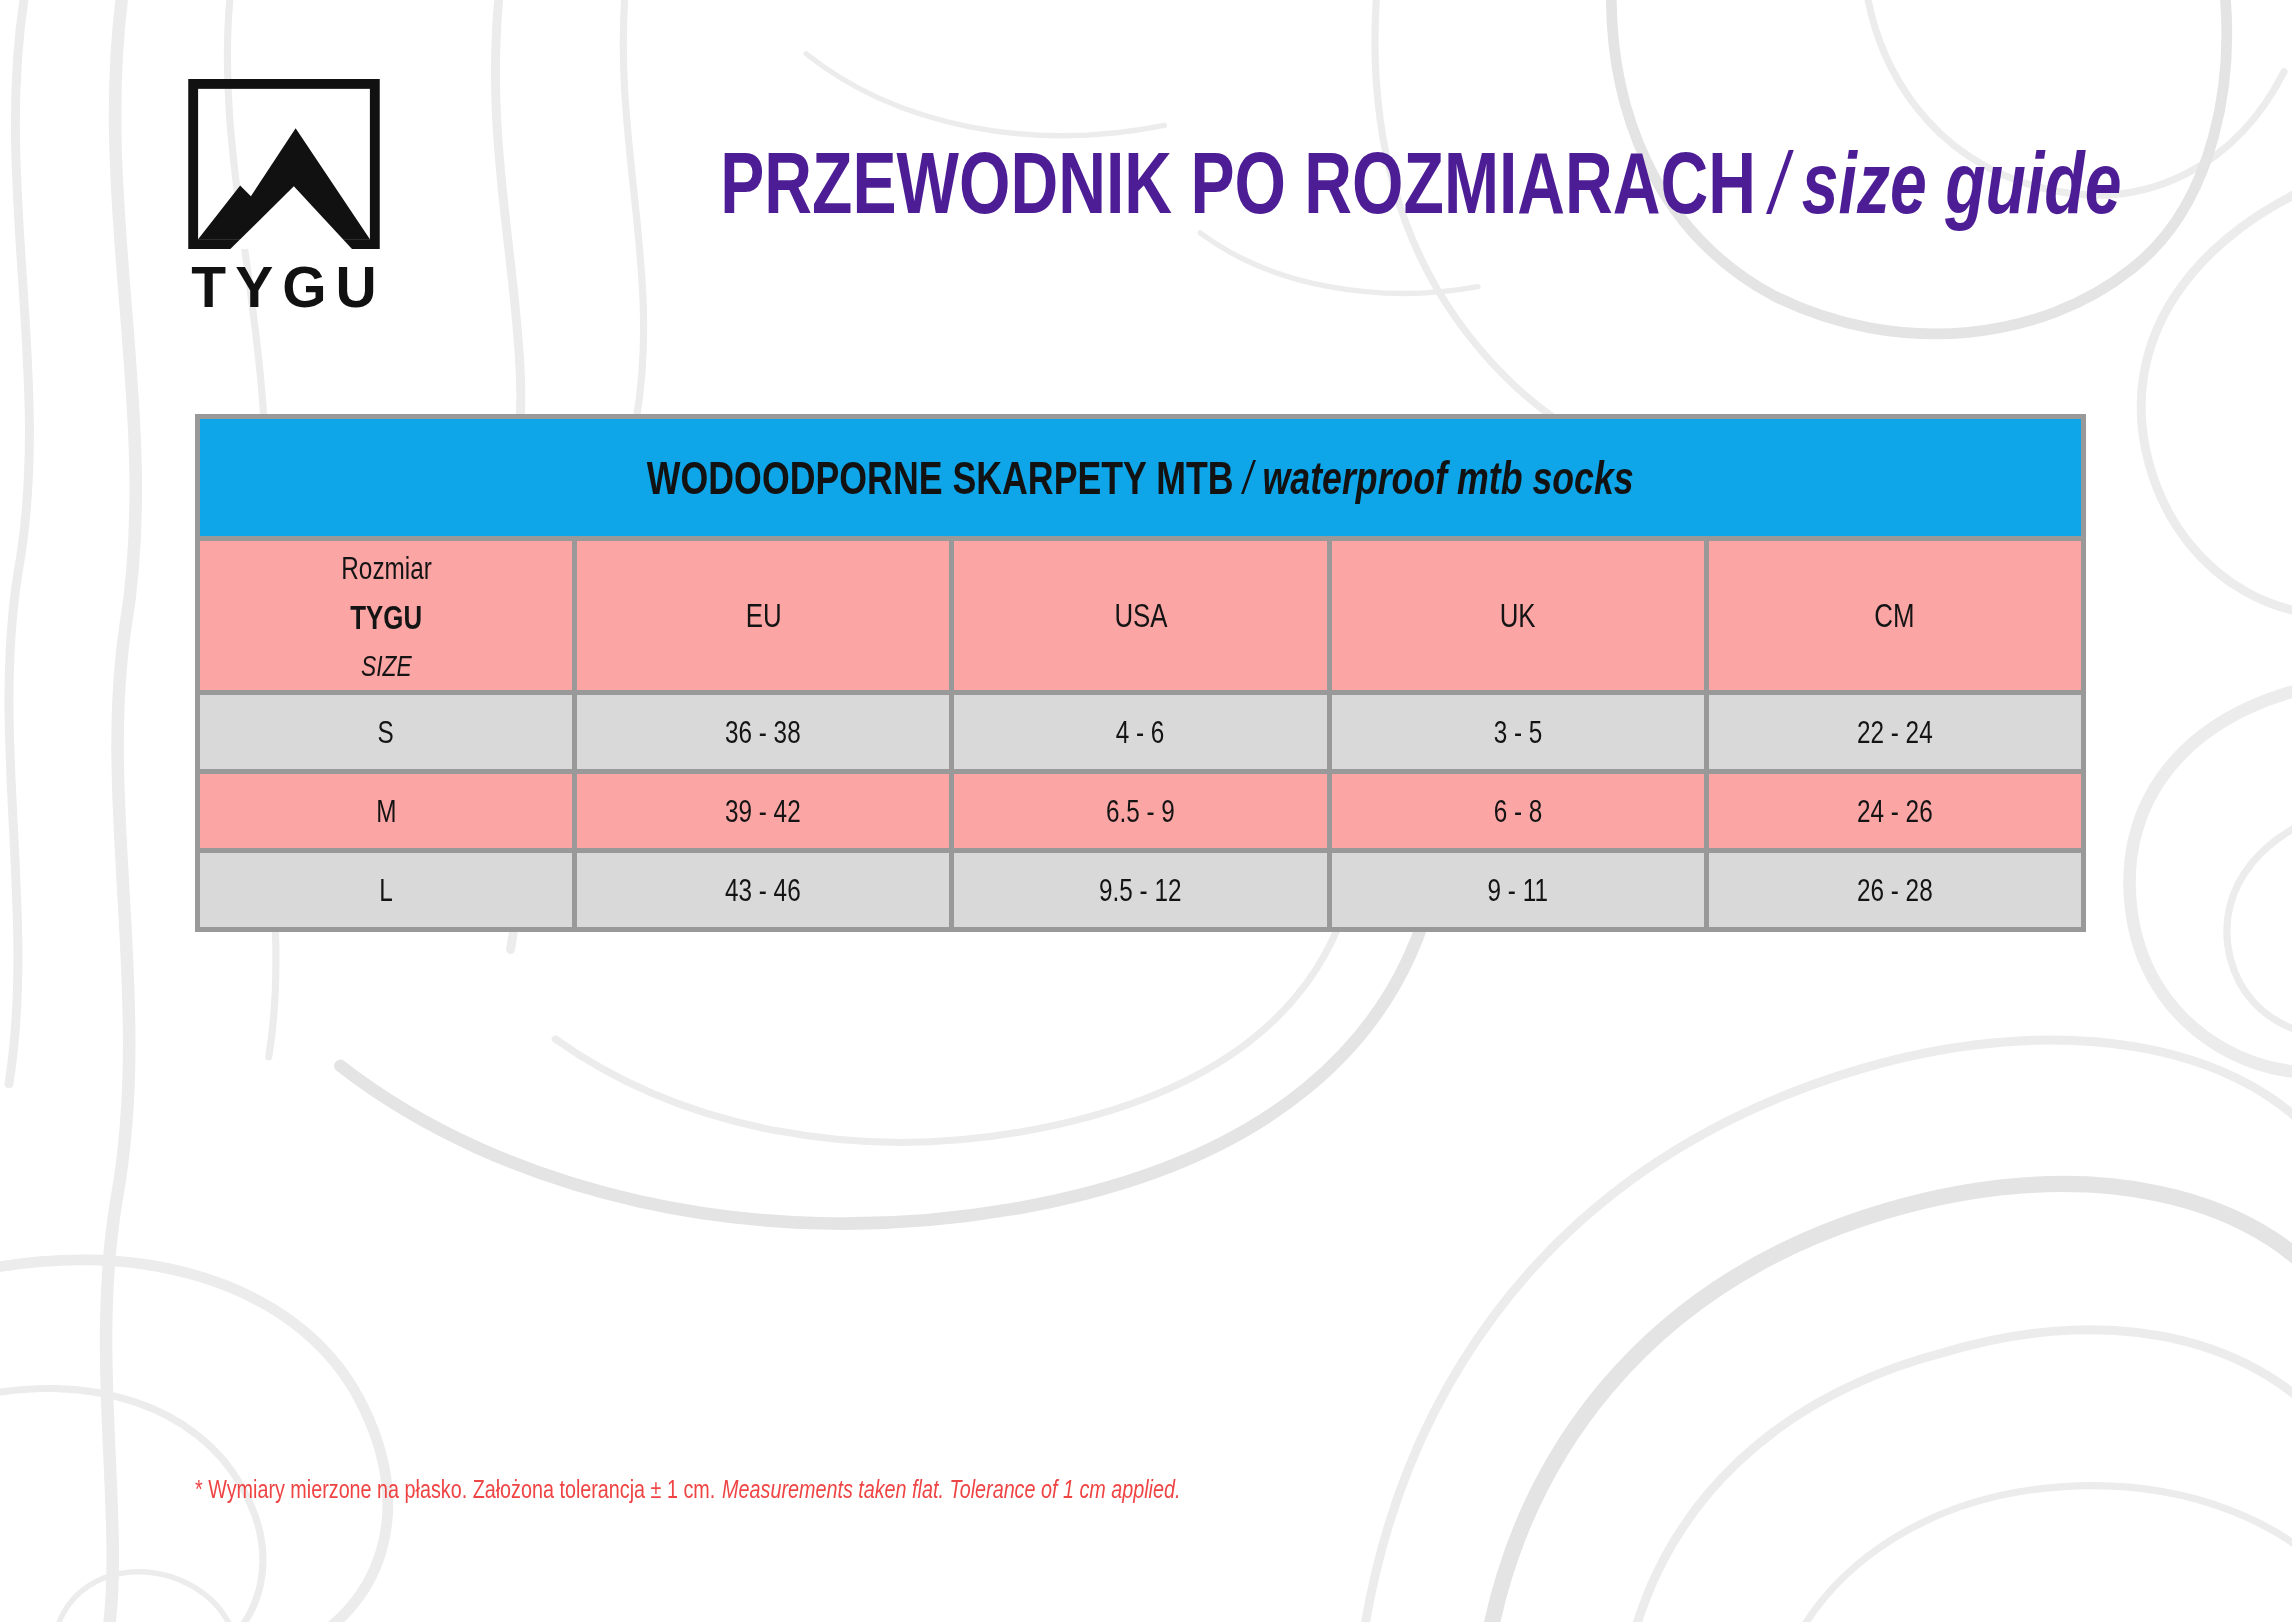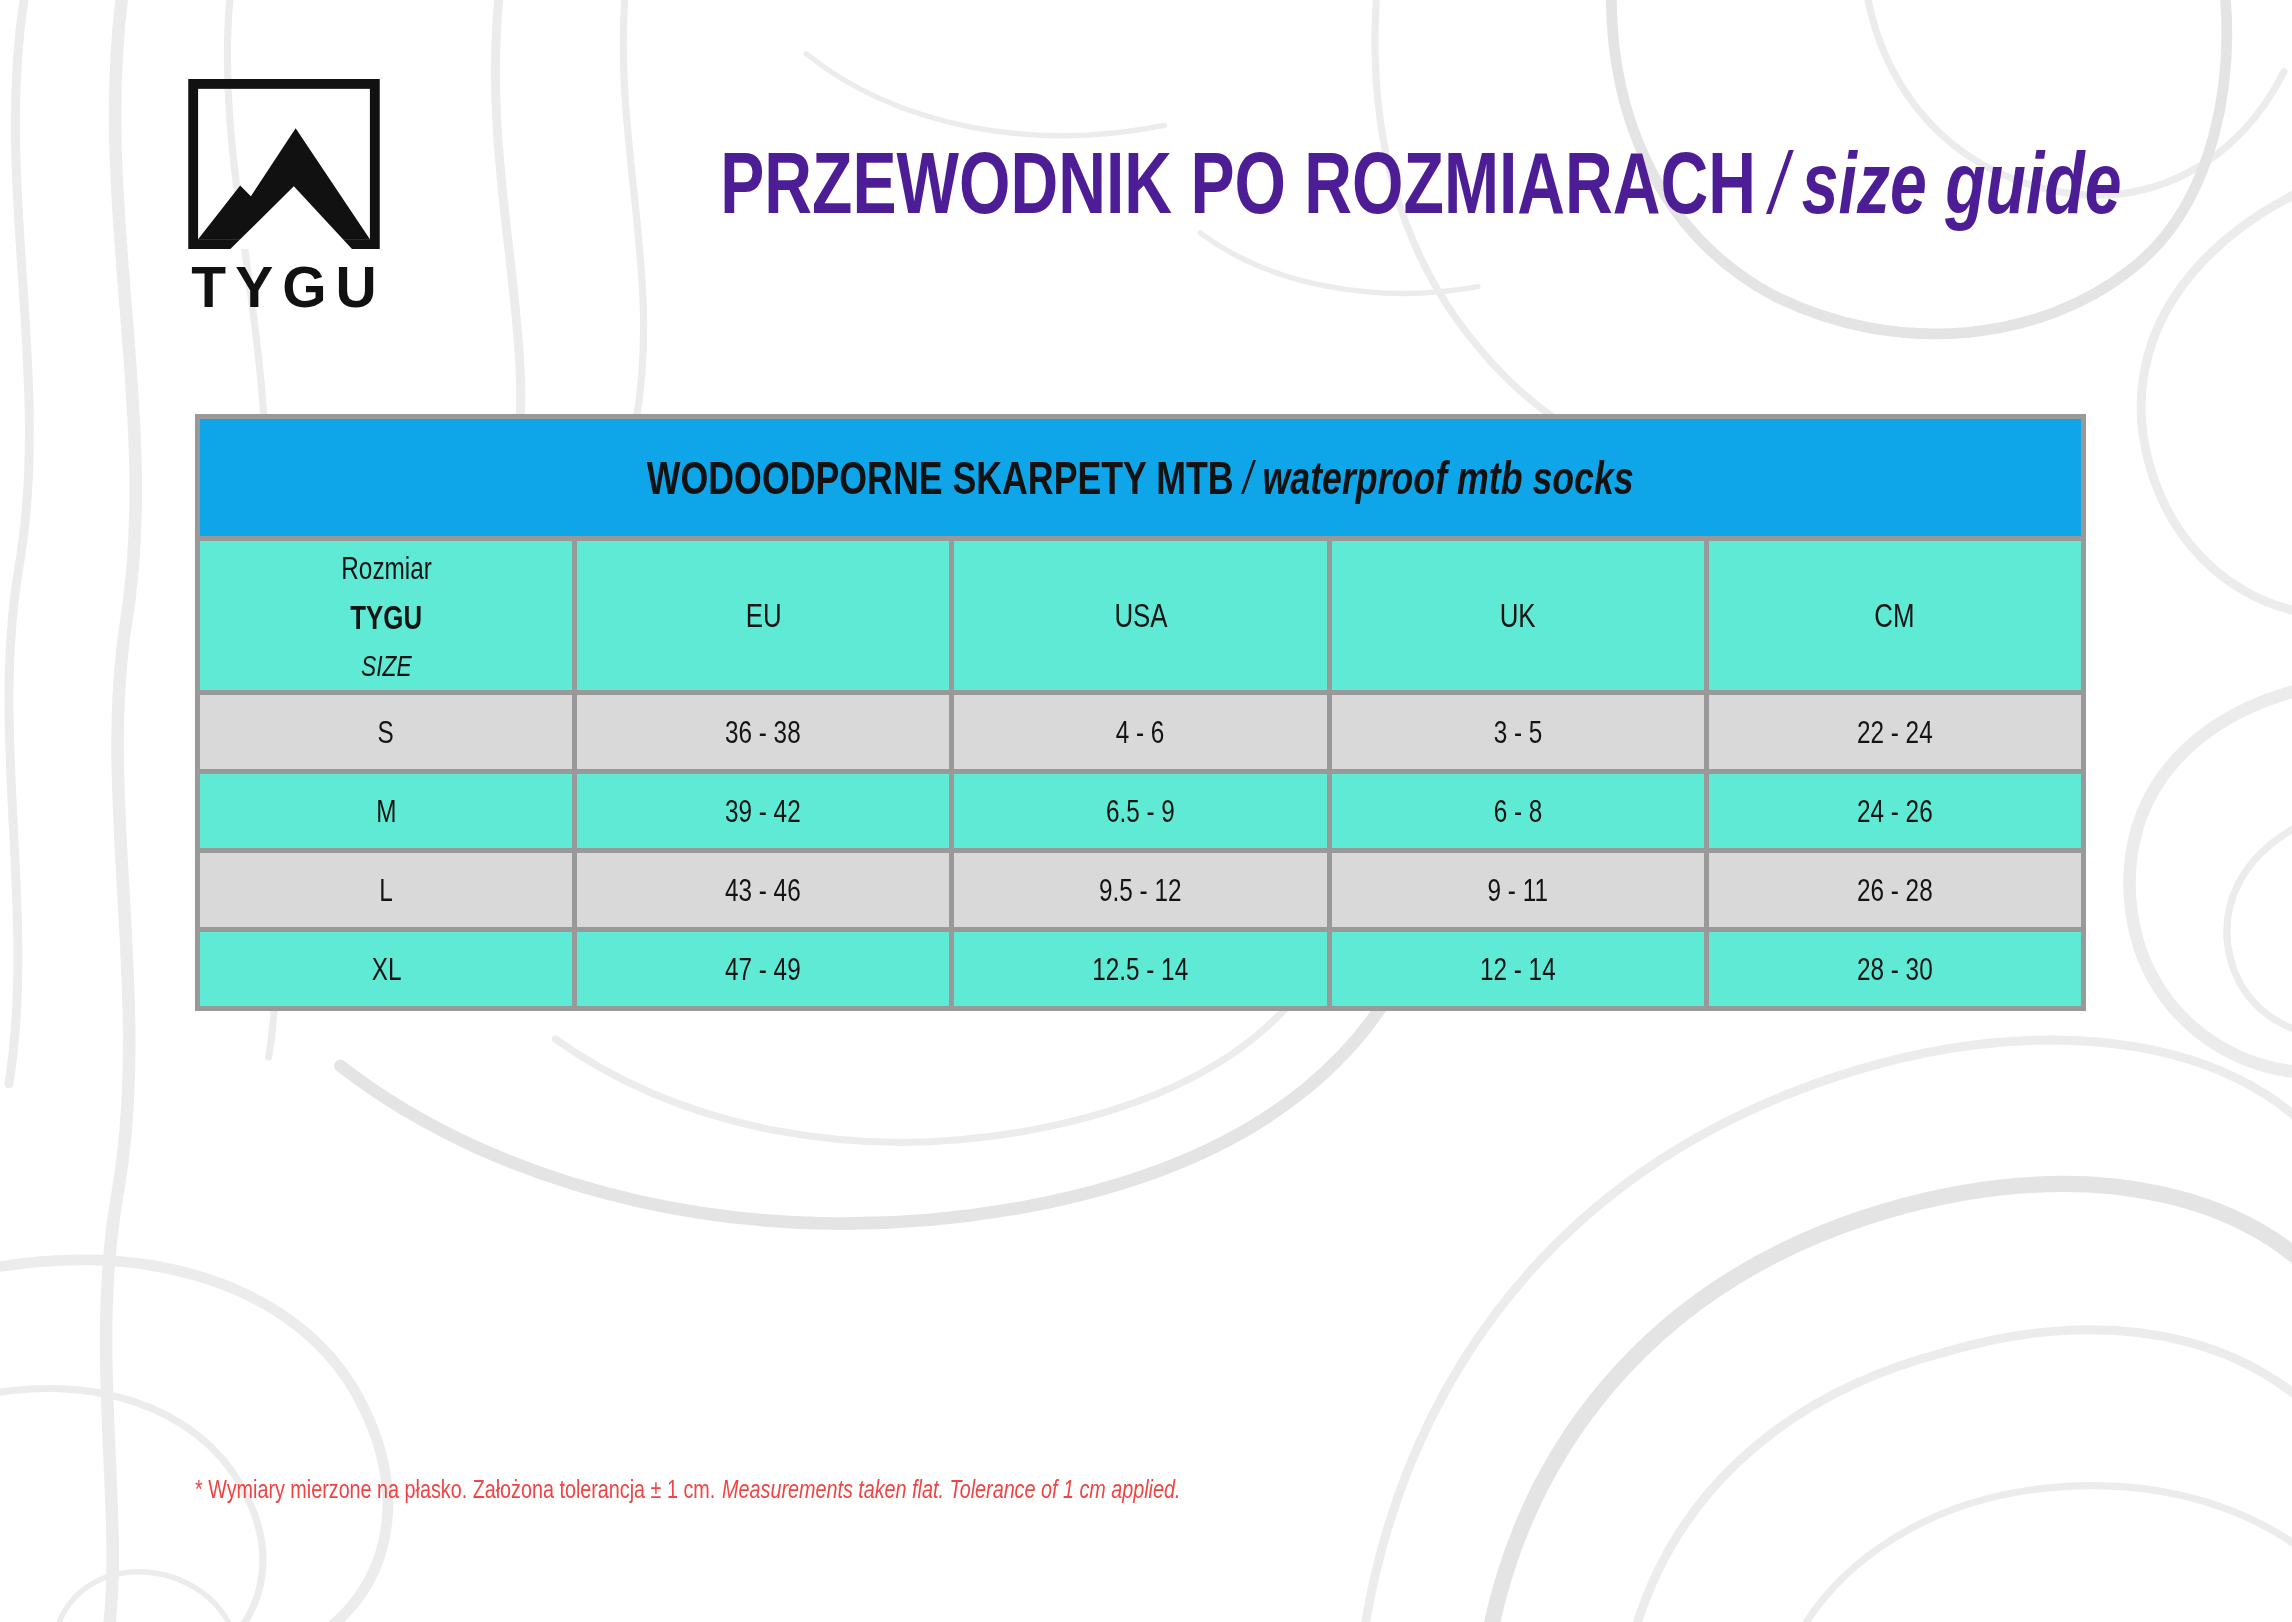--- a/index.html
+++ b/index.html
@@ -34,21 +34,21 @@
   .title .sep{margin:0 18px;font-weight:normal;}
 
   
   .size-table{
     position:absolute;left:195px;top:414px;width:1891px;
     border-collapse:collapse;table-layout:fixed;
   }
   .size-table td{
     border:5.4px solid #999999;
     text-align:center;vertical-align:middle;padding:0;
-    background:#5eead4;
+    background:#fca5a5;
   }
   .caption-row td{height:117px;background:#0ea5e9;font-size:47px;font-weight:bold;color:#121212;}
   .caption-row .sep{margin:0 12.5px;font-weight:normal;}
   .head-row td{height:149px;font-size:34px;}
   .h-line{line-height:1.5;font-size:32px;}
   .h-line.bold{font-weight:bold;font-size:34px;}
   .h-line.ital{font-style:italic;font-size:30px;}
   .data-row td{height:74px;font-size:32px;}
   .shaded td{background:#d9d9d9;}
 
@@ -148,27 +148,20 @@
     <td><span class="cond">6 - 8</span></td>
     <td><span class="cond">24 - 26</span></td>
   </tr>
   <tr class="data-row shaded">
     <td><span class="cond">L</span></td>
     <td><span class="cond">43 - 46</span></td>
     <td><span class="cond">9.5 - 12</span></td>
     <td><span class="cond">9 - 11</span></td>
     <td><span class="cond">26 - 28</span></td>
   </tr>
-  <tr class="data-row">
-    <td><span class="cond">XL</span></td>
-    <td><span class="cond">47 - 49</span></td>
-    <td><span class="cond">12.5 - 14</span></td>
-    <td><span class="cond">12 - 14</span></td>
-    <td><span class="cond">28 - 30</span></td>
-  </tr>
 </tbody>
   </table>
 
 <div class="footnote">
   <span class="cond">
     <span>* Wymiary mierzone na płasko. Założona tolerancja ± 1 cm.</span><span class="ital">Measurements taken flat. Tolerance of 1 cm applied.</span>
   </span>
 </div>
 
 

